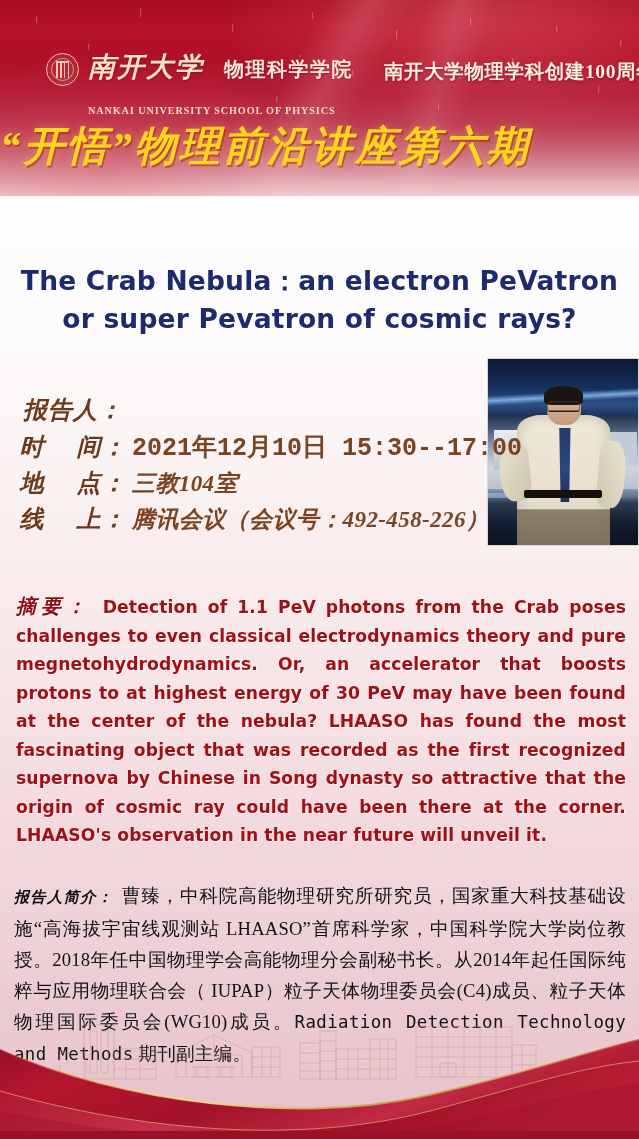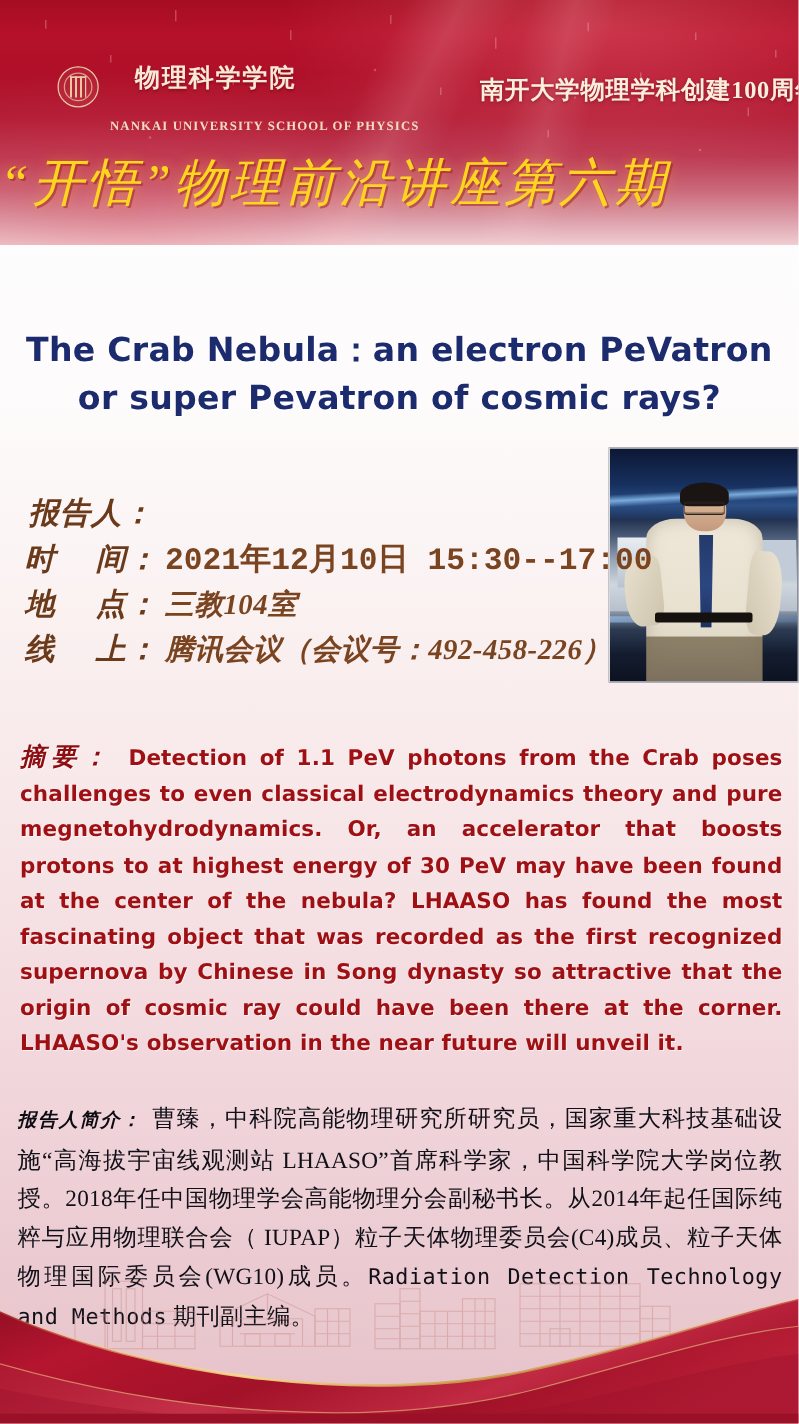--- a/index.html
+++ b/index.html
@@ -142,21 +142,21 @@
   }
 
   
   .series-title {
     position: absolute;
     left: 0; top: 119px;
     width: 517px;
     text-align: center;
     font-family: "Liberation Serif", serif;
     font-size: 41px;
-    font-weight: 400;
+    font-weight: 700;
     font-style: italic;
     color: #ffd520;
     letter-spacing: 3px;
     white-space: nowrap;
     text-shadow:
       1.5px 1.5px 0 rgba(150,20,20,0.45),
       0 0 10px rgba(255,200,40,0.35);
   }
 
   
@@ -421,20 +421,21 @@
         <circle cx="300" cy="56" r="1"></circle>
         <circle cx="460" cy="78" r="1"></circle>
         <circle cx="560" cy="120" r="1"></circle>
       </g>
     </svg>
 
     <div class="logo-lockup">
       <div class="nk-seal"></div>
       <div class="logo-text-col">
         <div class="logo-row-cn">
+          <span class="logo-cn-brand">南开大学</span>
           <span class="logo-cn-school">物理科学学院</span>
         </div>
         <div class="logo-row-en">NANKAI UNIVERSITY SCHOOL OF PHYSICS</div>
       </div>
     </div>
 
     <div class="anniversary">南开大学物理学科创建100周年</div>
 
     <div class="series-title">“开悟”物理前沿讲座第六期</div>
   </div>

